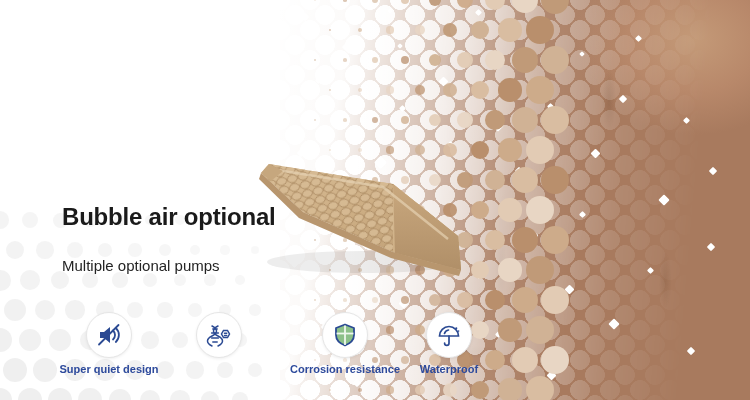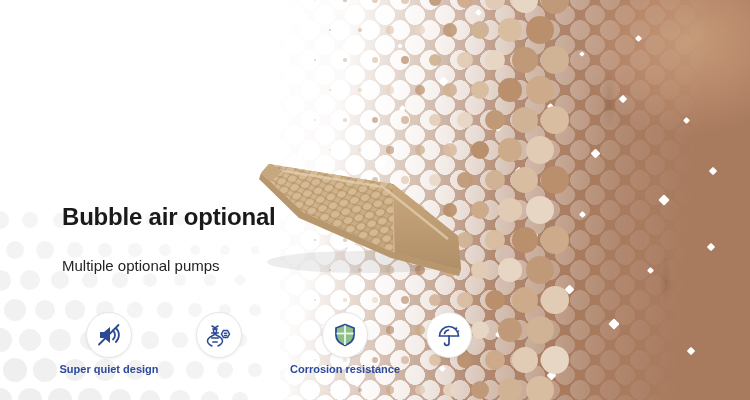--- a/index.html
+++ b/index.html
@@ -483,16 +483,17 @@
         <svg width="26" height="26" viewBox="0 0 26 26">
           <g fill="none" stroke="#2b4a93" stroke-width="1.7" stroke-linecap="round">
             <path d="M3.5 14a9.5 9.5 0 0 1 19 0z"></path>
             <path d="M13 14v7.2a2.2 2.2 0 0 1-4.4 0"></path>
             <path d="M8.5 11.5a5 5 0 0 1 4-3.5"></path>
           </g>
           <circle cx="20.3" cy="6.2" r="1.05" fill="#2b4a93"></circle>
           <circle cx="22.6" cy="9.1" r=".8" fill="#2b4a93"></circle>
         </svg>
       </div>
+      <div class="flabel">Waterproof</div>
     </div>
 
   </div>
 </div>
 
 </body></html>

